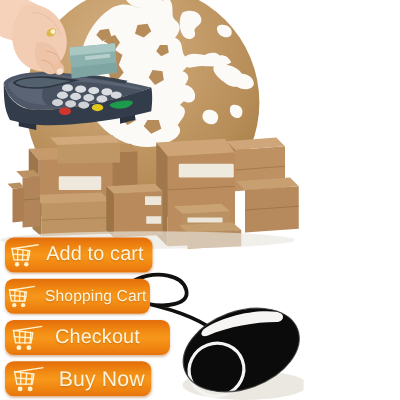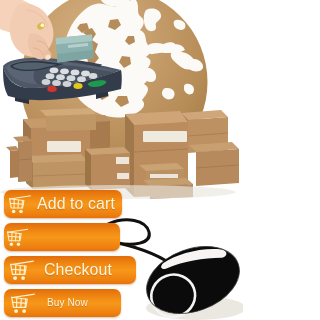--- a/index.html
+++ b/index.html
@@ -276,20 +276,21 @@
             <path d="M1.7 5.3 L17.2 7.3 L15.8 15.3 L3.5 15.3 Z"></path>
             <path d="M2.1 5.5 L24.2 2.2"></path>
             <path d="M2.5 10.3 L16.6 11.3"></path>
             <path d="M6.7 6.0 L6.6 15.3"></path>
             <path d="M11.3 6.6 L10.8 15.3"></path>
             <path d="M15.7 7.1 L15.1 15.3"></path>
           </g>
           <circle cx="6.1" cy="19.1" r="1.95" fill="#fdf2cf"></circle>
           <circle cx="14.1" cy="19.1" r="1.95" fill="#fdf2cf"></circle>
         </svg>
+        <span class="btn-label" style="font-size: 12.5px; left: 32px;">Shopping Cart</span>
       </div>
       <div class="btn" style="top: 256px; left: 4px; height: 28px; width: 132px;">
         <svg class="cart" viewBox="0 0 26 22" style="width: 26px; height: 22px; left: 5px;">
           <g fill="none" stroke="#fdf2cf" stroke-width="1.15" stroke-linecap="square">
             <path d="M1.7 5.3 L17.2 7.3 L15.8 15.3 L3.5 15.3 Z"></path>
             <path d="M2.1 5.5 L24.2 2.2"></path>
             <path d="M2.5 10.3 L16.6 11.3"></path>
             <path d="M6.7 6.0 L6.6 15.3"></path>
             <path d="M11.3 6.6 L10.8 15.3"></path>
             <path d="M15.7 7.1 L15.1 15.3"></path>
@@ -305,16 +306,16 @@
             <path d="M1.7 5.3 L17.2 7.3 L15.8 15.3 L3.5 15.3 Z"></path>
             <path d="M2.1 5.5 L24.2 2.2"></path>
             <path d="M2.5 10.3 L16.6 11.3"></path>
             <path d="M6.7 6.0 L6.6 15.3"></path>
             <path d="M11.3 6.6 L10.8 15.3"></path>
             <path d="M15.7 7.1 L15.1 15.3"></path>
           </g>
           <circle cx="6.1" cy="19.1" r="1.95" fill="#fdf2cf"></circle>
           <circle cx="14.1" cy="19.1" r="1.95" fill="#fdf2cf"></circle>
         </svg>
-        <span class="btn-label" style="font-size: 10px; left: 43px;">Buy Now</span>
+        <span class="btn-label" style="font-size: 17px; left: 43px;">Buy Now</span>
       </div>
     </div>
 </div>
 
 </body></html>

